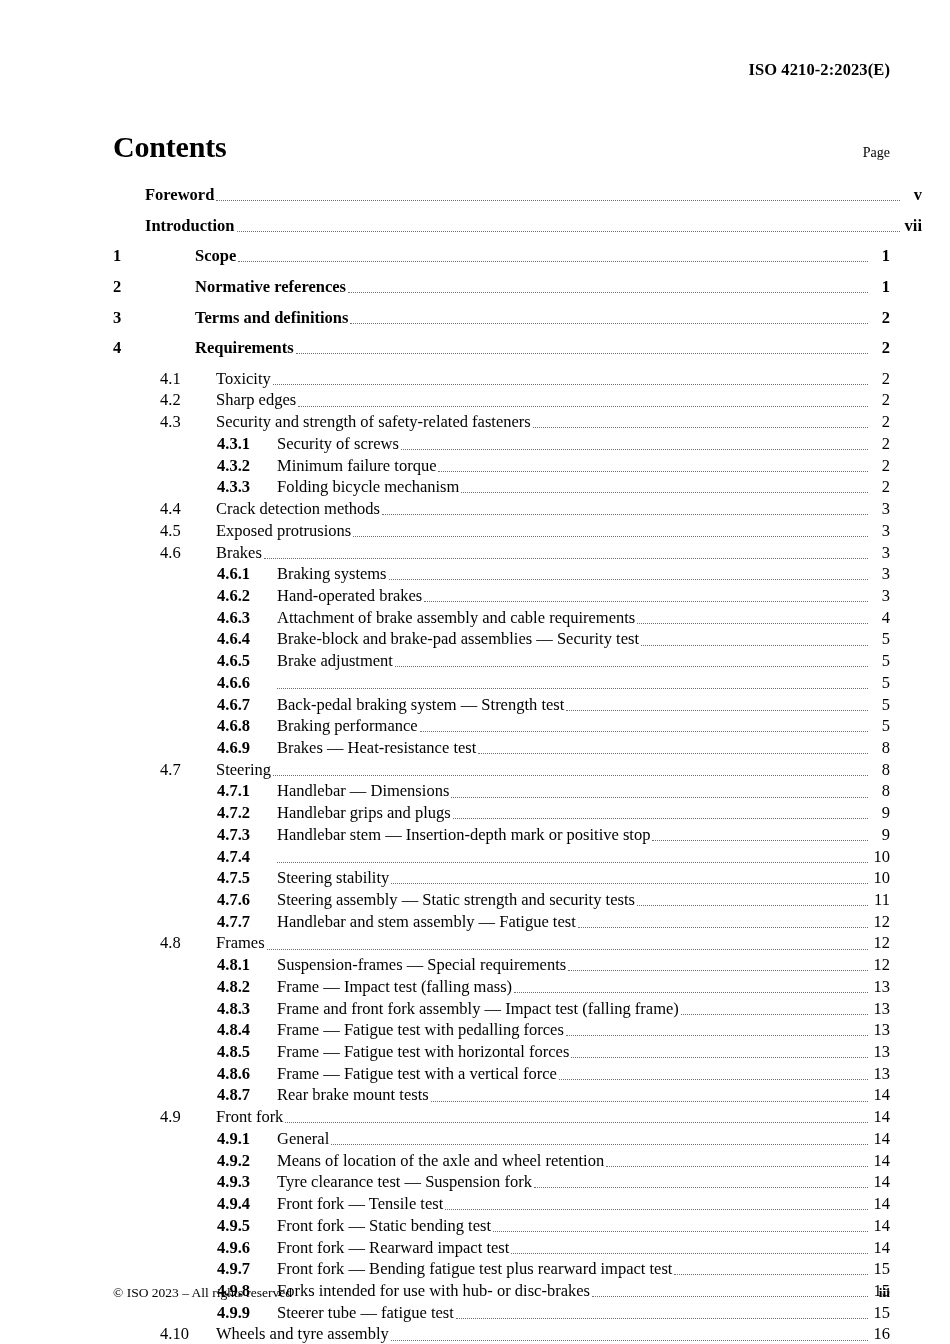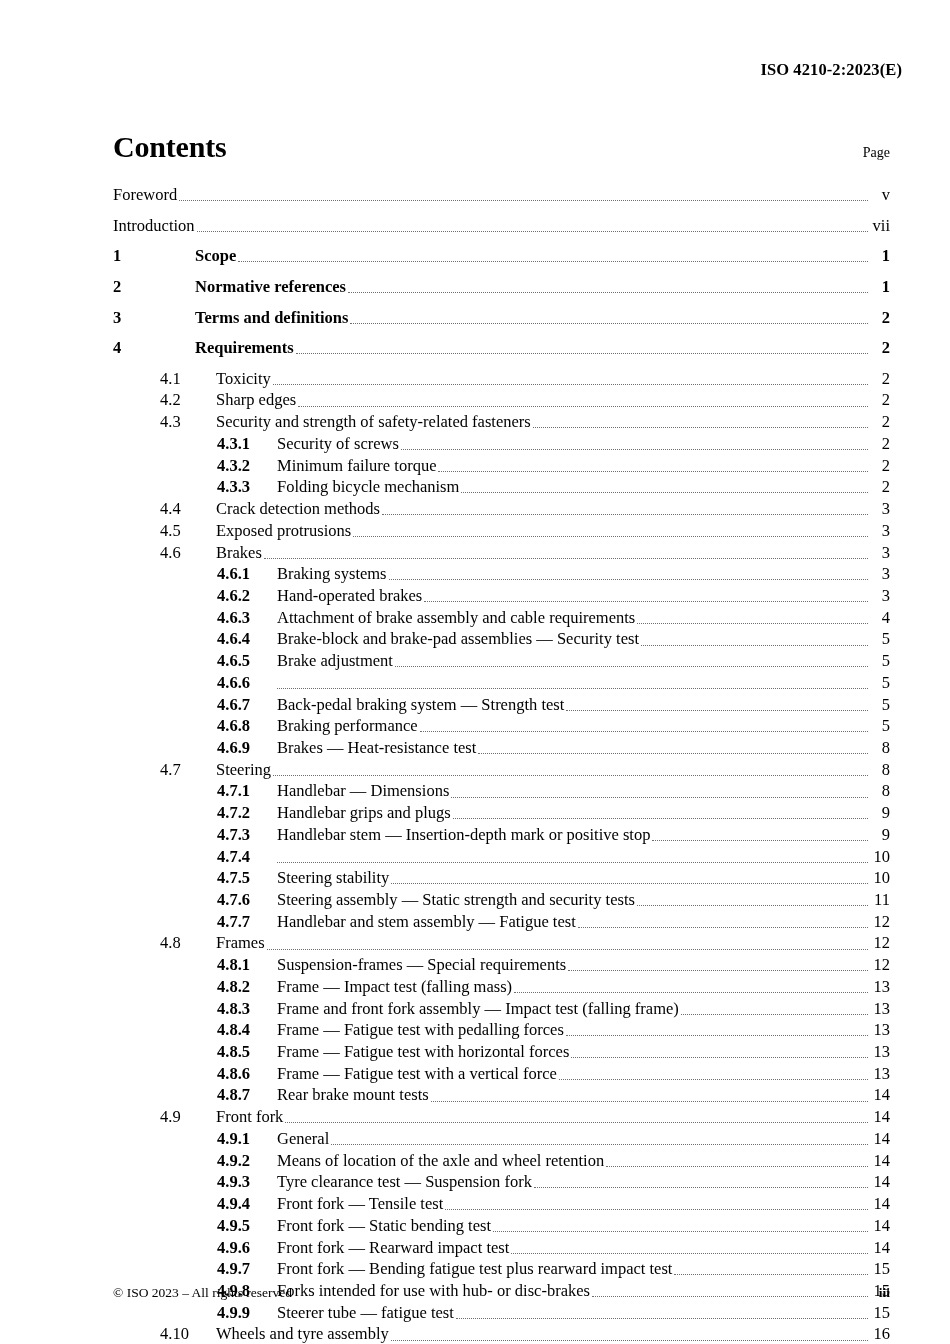--- a/index.html
+++ b/index.html
@@ -16,21 +16,21 @@
     width: 950px;
     height: 1344px;
     background: #ffffff;
     overflow: hidden;
   }
 
   
   .doc-header {
     position: absolute;
     top: 60px;
-    left: 125px;
+    left: 113px;
     width: 777px;
     text-align: right;
     font-size: 16.5px;
     font-weight: bold;
     letter-spacing: 0.1px;
   }
 
   
   .title-row {
     position: absolute;
@@ -99,21 +99,21 @@
   }
   .pg {
     flex: 0 0 auto;
     text-align: right;
     min-width: 20px;
     padding-left: 2px;
     white-space: nowrap;
   }
 
   
-  .lvl0 { font-weight: normal; }
+  .lvl0 { font-weight: bold; margin-left: 32px; }
   .lvl0 .num { width: 0; }
 
   
   .lvl1 { font-weight: bold; }
   .lvl1 .num { width: 82px; }
 
   
   .lvl2 .num { width: 47px; margin-left: 47px; }
   .lvl2 .lbl { padding-left: 9px; }
 

